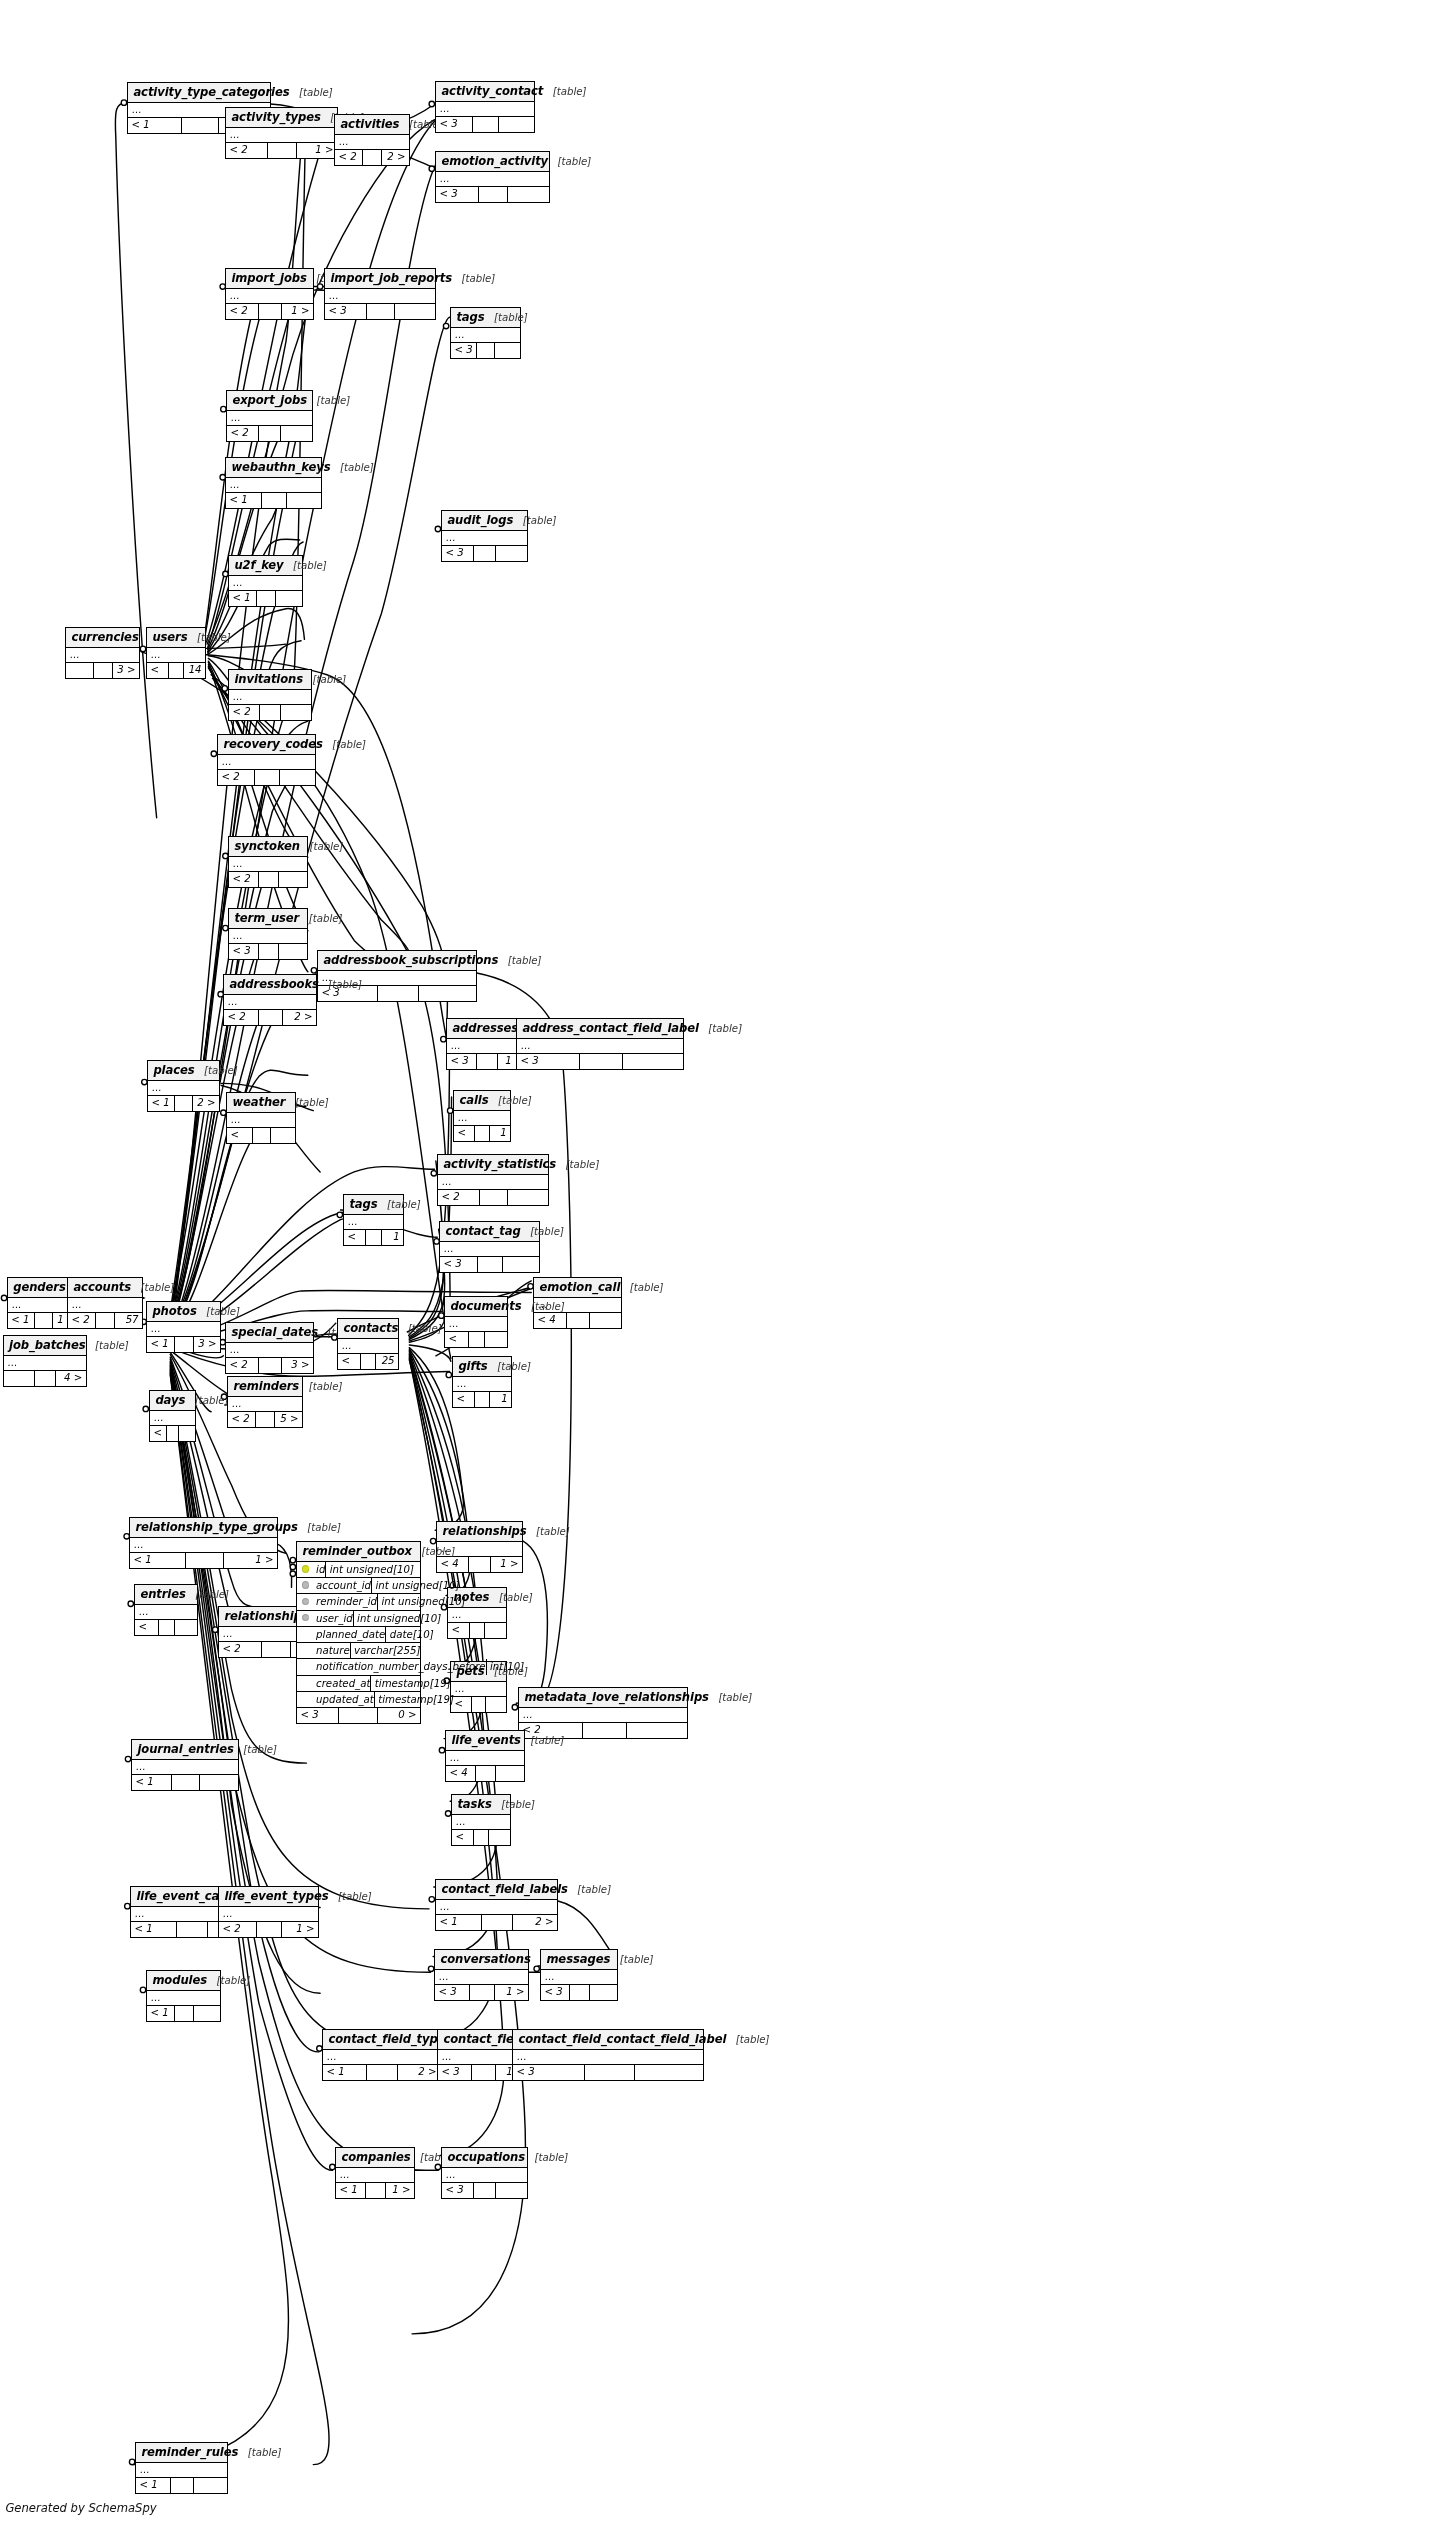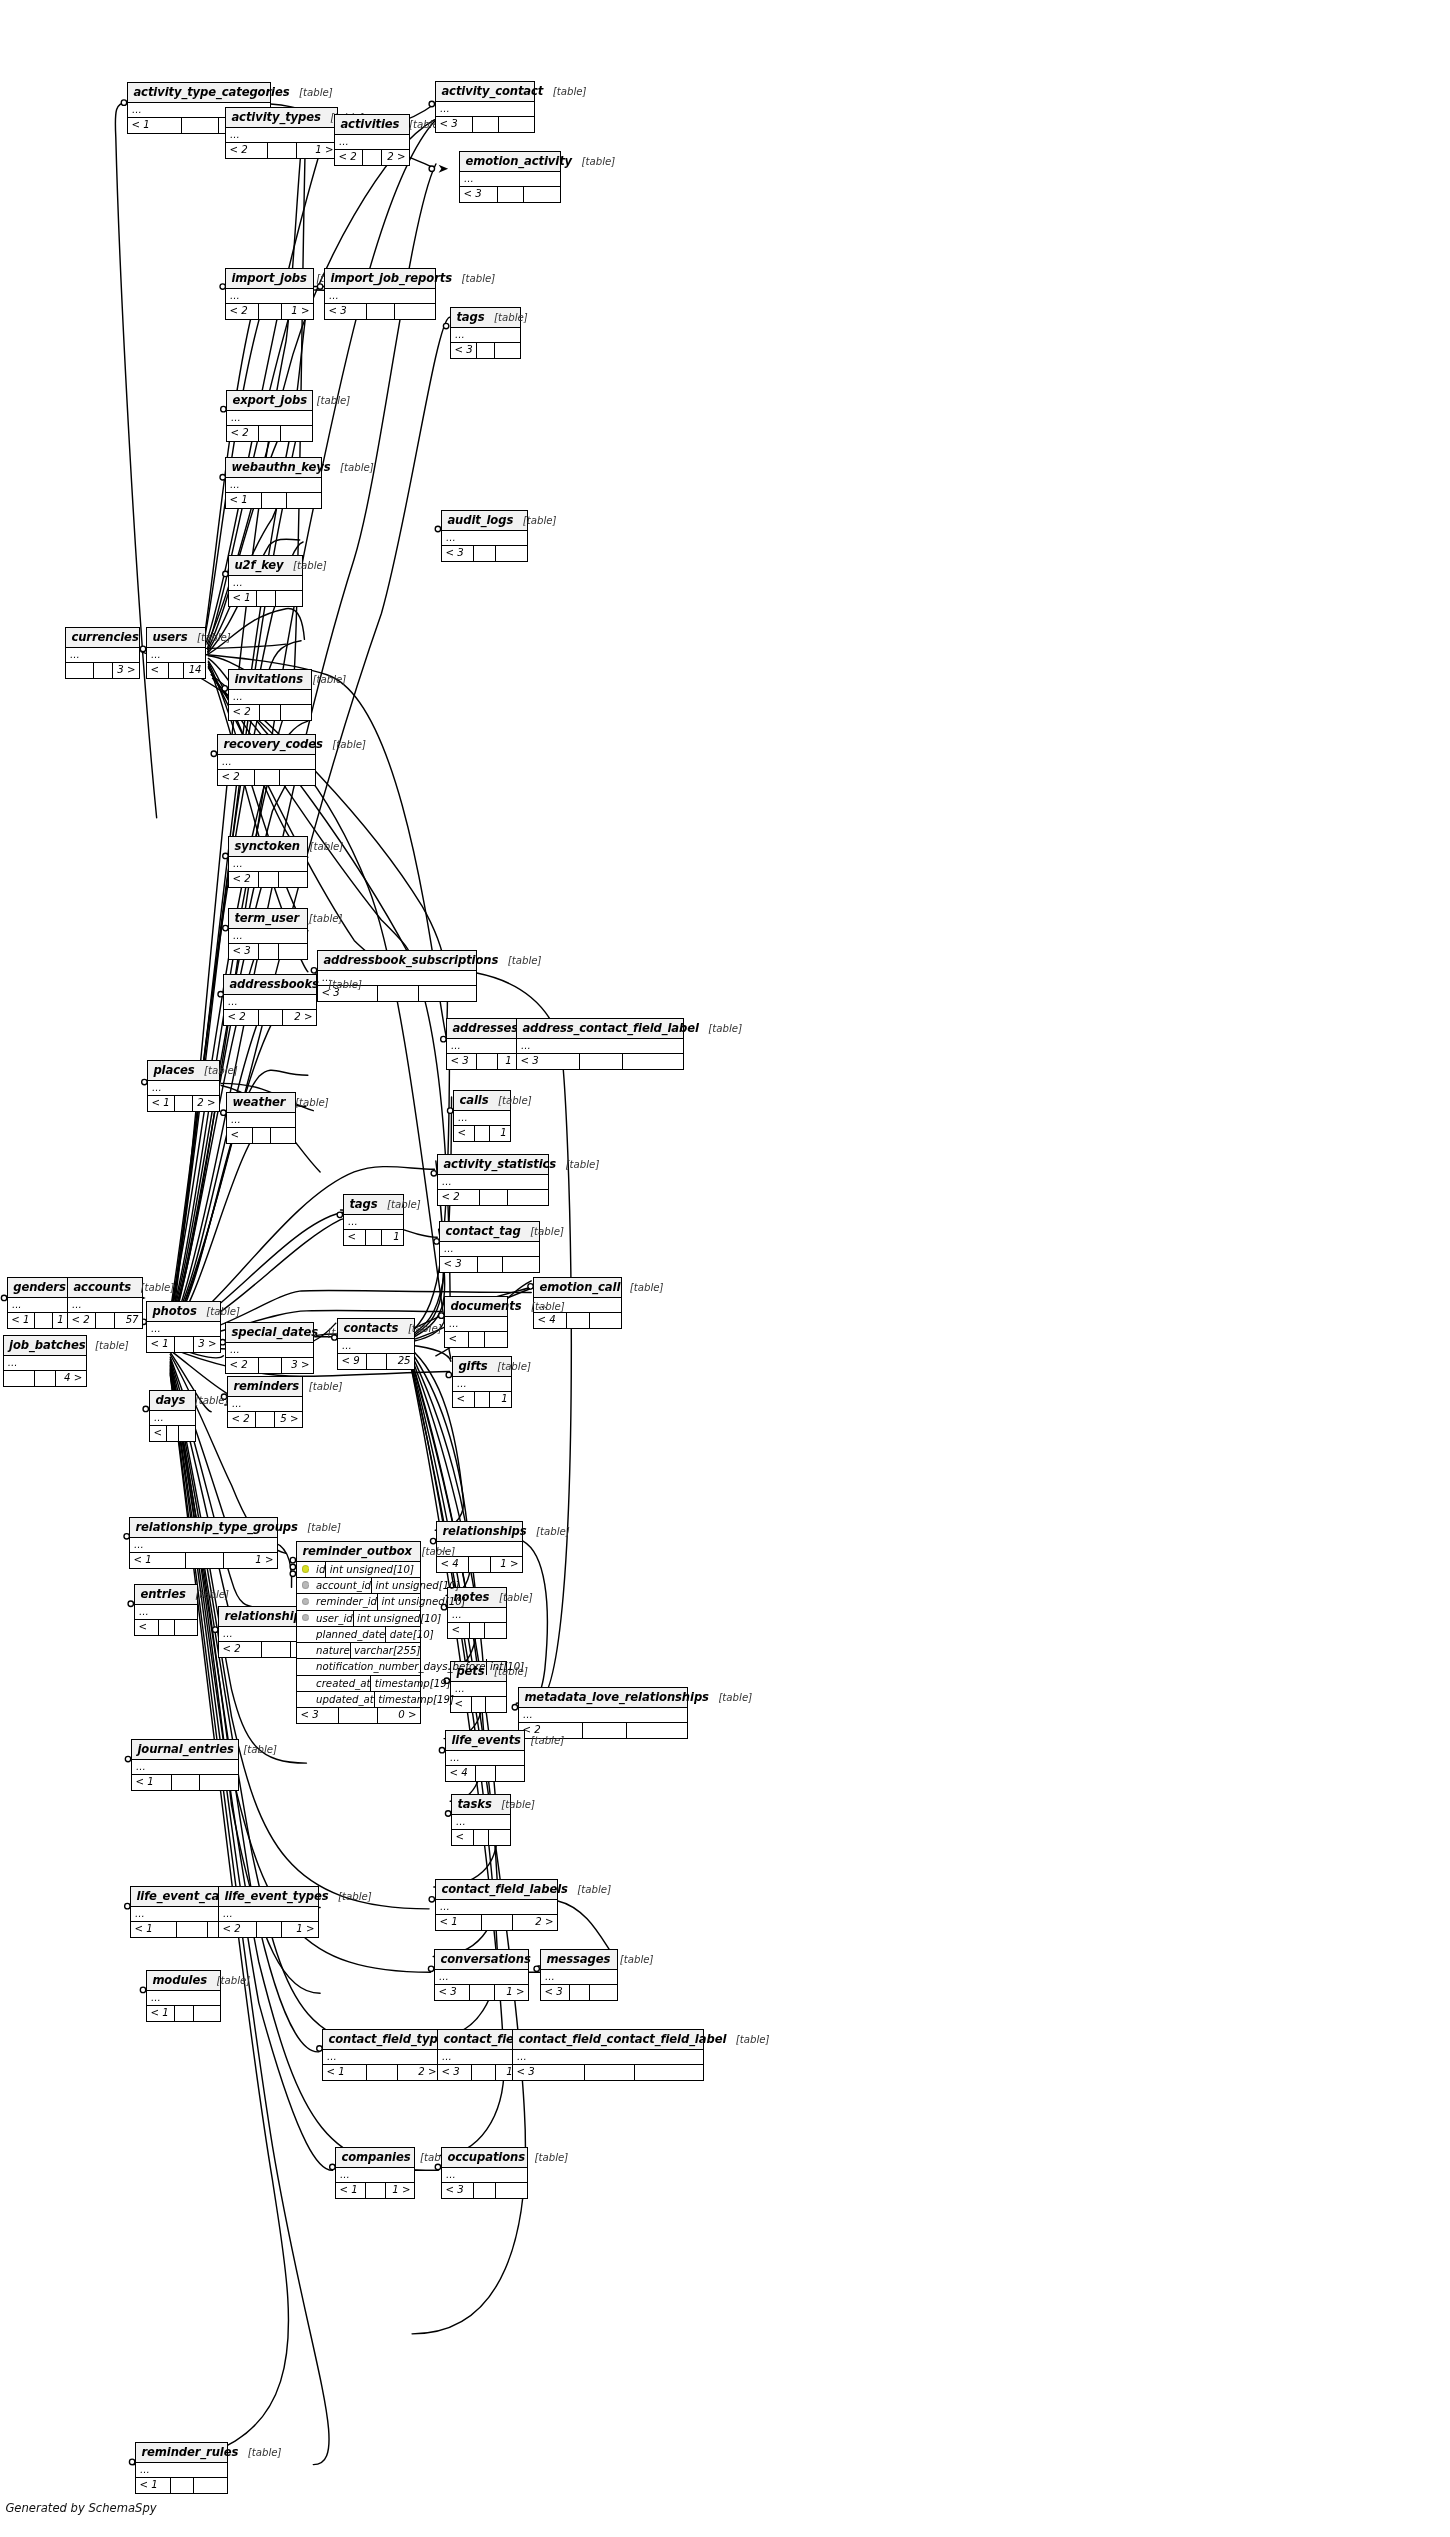--- a/index.html
+++ b/index.html
@@ -335,21 +335,21 @@
           <span class="nm">activity_contact</span>
           <span class="tg">[table]</span>
         </div>
         <div class="body">...</div>
         <div class="foot">
           <div class="c l" style="flex:0 0 38%">&lt; 3</div>
           <div class="c" style="flex:0 0 26%"></div>
           <div class="c" style="flex:1 1 auto"></div>
         </div>
       </div>
-      <div class="tbl" style="left: 435px; top: 151px; width: 102px; margin-left: 24px;">
+      <div class="tbl" style="left: 435px; top: 151px; width: 115px;">
         <div class="hdr">
           <span class="nm">emotion_activity</span>
           <span class="tg">[table]</span>
         </div>
         <div class="body">...</div>
         <div class="foot">
           <div class="c l" style="flex:0 0 38%">&lt; 3</div>
           <div class="c" style="flex:0 0 26%"></div>
           <div class="c" style="flex:1 1 auto"></div>
         </div>
@@ -707,21 +707,21 @@
           <span class="nm">special_dates</span>
           <span class="tg">[table]</span>
         </div>
         <div class="body">...</div>
         <div class="foot">
           <div class="c l" style="flex:0 0 38%">&lt; 2</div>
           <div class="c" style="flex:0 0 26%"></div>
           <div class="c" style="flex:1 1 auto">3 &gt;</div>
         </div>
       </div>
-      <div class="tbl" style="left: 337px; top: 1318px; width: 78px;">
+      <div class="tbl" style="left: 337px; top: 1318px; width: 62px;">
         <div class="hdr">
           <span class="nm">contacts</span>
           <span class="tg">[table]</span>
         </div>
         <div class="body">...</div>
         <div class="foot">
           <div class="c l" style="flex:0 0 38%">&lt; 9</div>
           <div class="c" style="flex:0 0 26%"></div>
           <div class="c" style="flex:1 1 auto">25 &gt;</div>
         </div>

